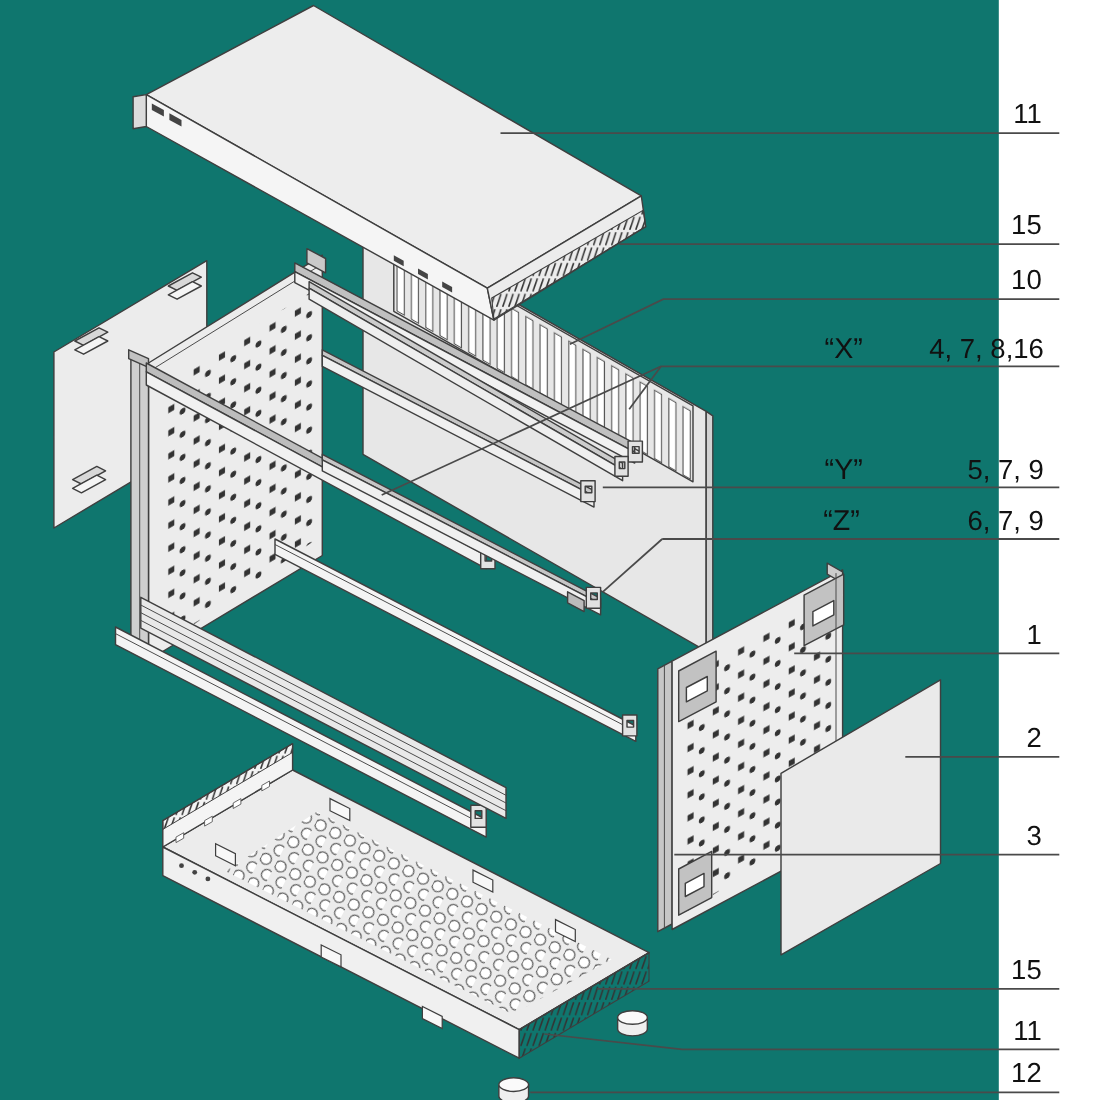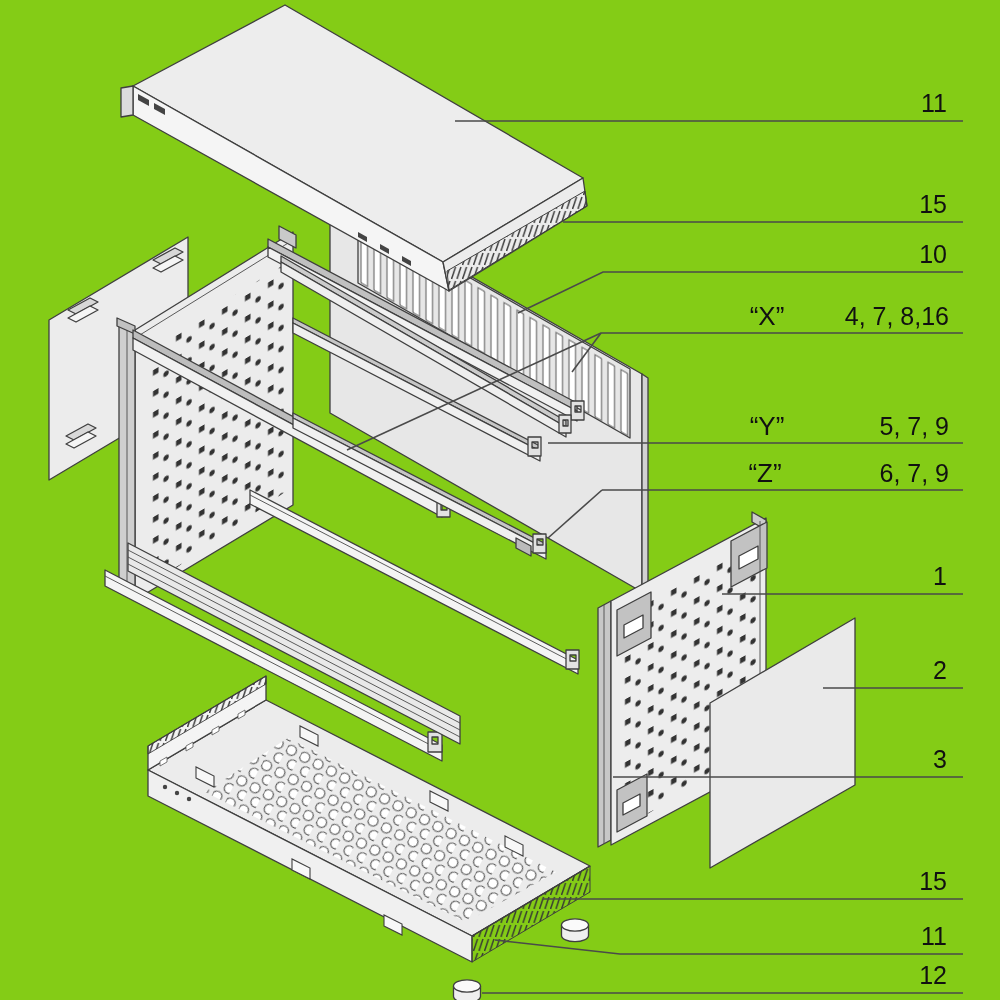--- a/index.html
+++ b/index.html
@@ -1,16 +1,16 @@
 <!DOCTYPE html>
 <html><head>
 <meta charset="utf-8">
 <style>
   html,body{margin:0;padding:0;background:#fff;}
-  .stage{width:1000px;height:1000px;position:relative;background:#84cc16;}
+  .stage{width:908px;height:1000px;position:relative;background:#0f766e;}
   svg{display:block;}
   .lbl{font-family:"Liberation Sans",sans-serif;font-size:25px;fill:#111;}
   .ref{font-family:"Liberation Sans",sans-serif;font-size:26px;fill:#111;}
   .leader{stroke:#4a4a4a;stroke-width:1.6;fill:none;}
   .edge{stroke:#3f3f3f;stroke-width:1.3;stroke-linejoin:round;}
   .thin{stroke:#4a4a4a;stroke-width:0.9;fill:none;}
 </style>
 </head>
 <body>
 

